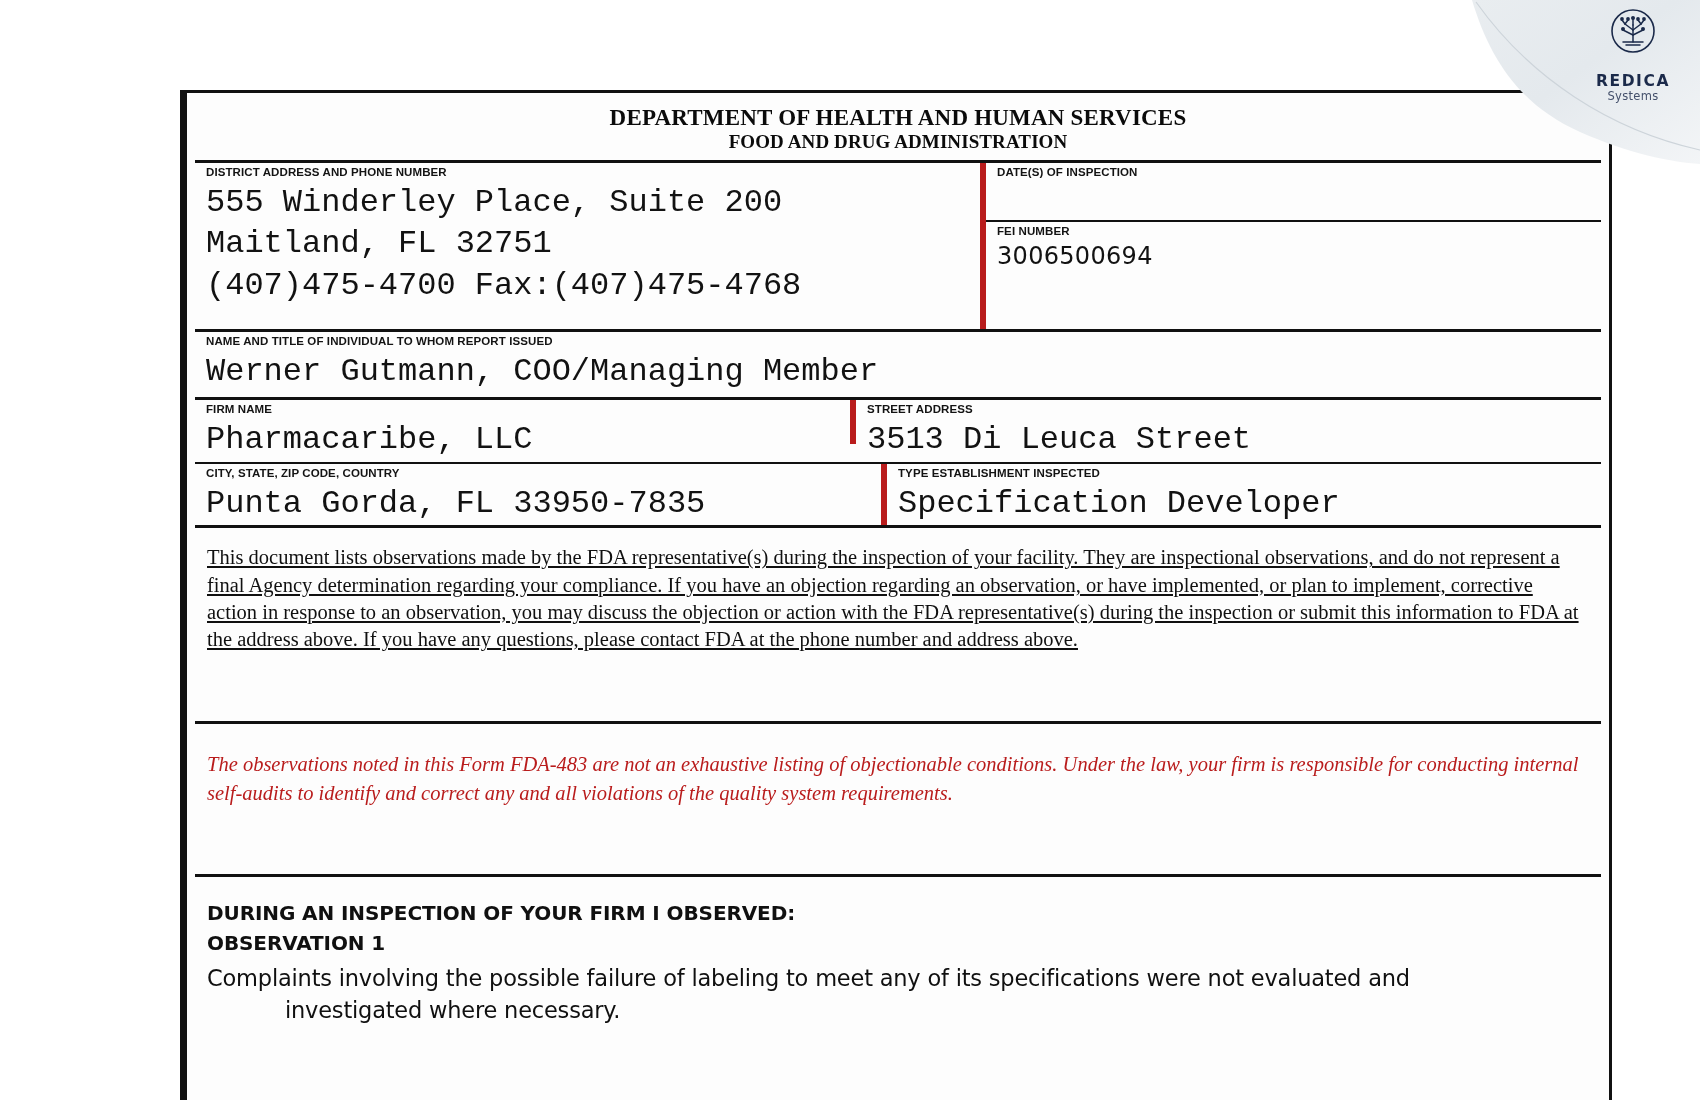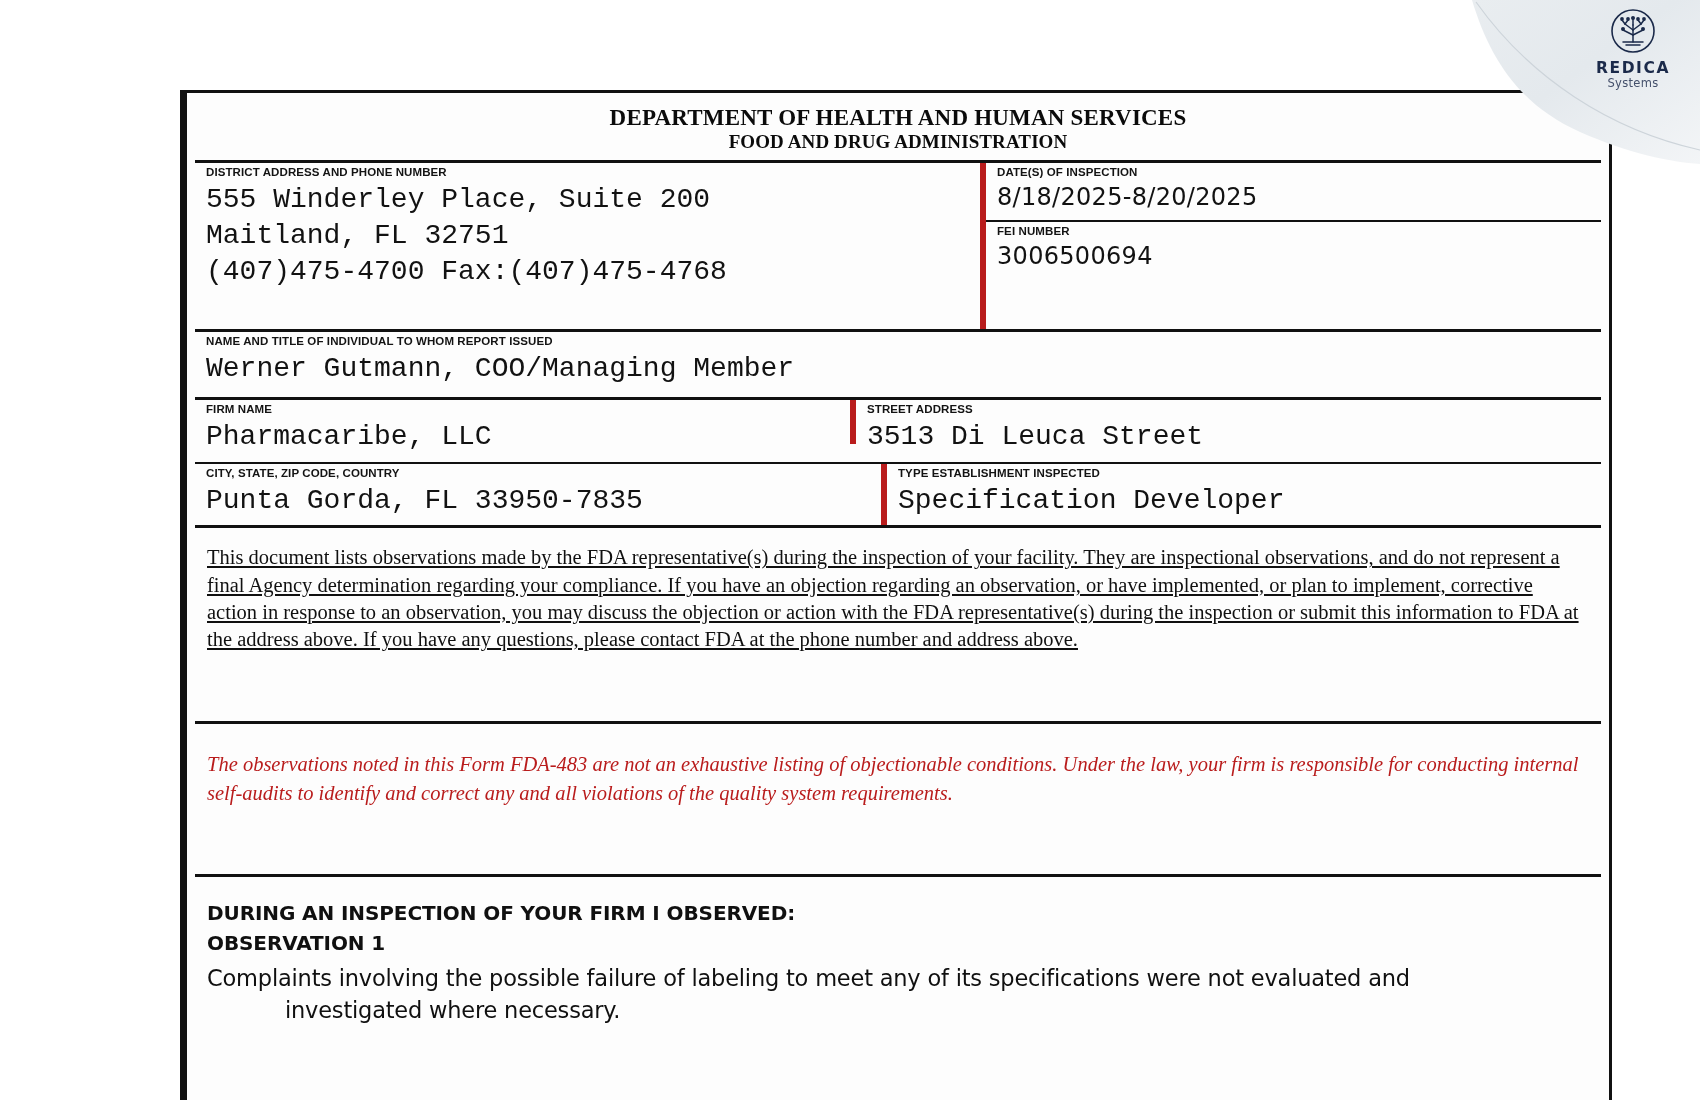--- a/index.html
+++ b/index.html
@@ -74,21 +74,21 @@
     font-weight: bold;
     font-size: 11.5px;
     letter-spacing: 0.1px;
     color: #131313;
     padding: 3px 0 0 11px;
     line-height: 1.15;
     white-space: nowrap;
   }
   .field-value {
     font-family: "Liberation Mono", monospace;
-    font-size: 28px;
+    font-size: 32px;
     color: #121212;
     padding: 2px 0 0 11px;
     line-height: 1.30;
     white-space: pre;
     letter-spacing: 0px;
   }
   .field-value.sans {
     font-family: "DejaVu Sans", sans-serif;
     font-size: 24px;
     letter-spacing: 0.3px;
@@ -172,21 +172,21 @@
     width: 90px;
     text-align: center;
   }
   .logo-mark { display: block; margin: 0 auto; }
   .logo-word {
     font-family: "DejaVu Sans", sans-serif;
     font-weight: bold;
     font-size: 15.5px;
     letter-spacing: 1.6px;
     color: #1b2a4a;
-    margin-top: 5px;
+    margin-top: 18px;
   }
   .logo-sub {
     font-family: "DejaVu Sans", sans-serif;
     font-size: 11.5px;
     letter-spacing: 0.3px;
     color: #44506b;
     margin-top: -1px;
   }
 </style>
 </head>
@@ -206,21 +206,20 @@
         <div class="cell addr-cell">
           <div class="field-label">DISTRICT ADDRESS AND PHONE NUMBER</div>
           <div class="field-value">555 Winderley Place, Suite 200
 Maitland, FL 32751
 (407)475-4700 Fax:(407)475-4768</div>
         </div>
 
         <div class="cell right-col vdiv">
           <div class="date-cell">
             <div class="field-label">DATE(S) OF INSPECTION</div>
-            <div class="field-value sans">8/18/2025-8/20/2025</div>
           </div>
           <div class="hrule-thin"></div>
           <div class="fei-cell">
             <div class="field-label">FEI NUMBER</div>
             <div class="field-value sans">3006500694</div>
           </div>
         </div>
 
       </div>
 

